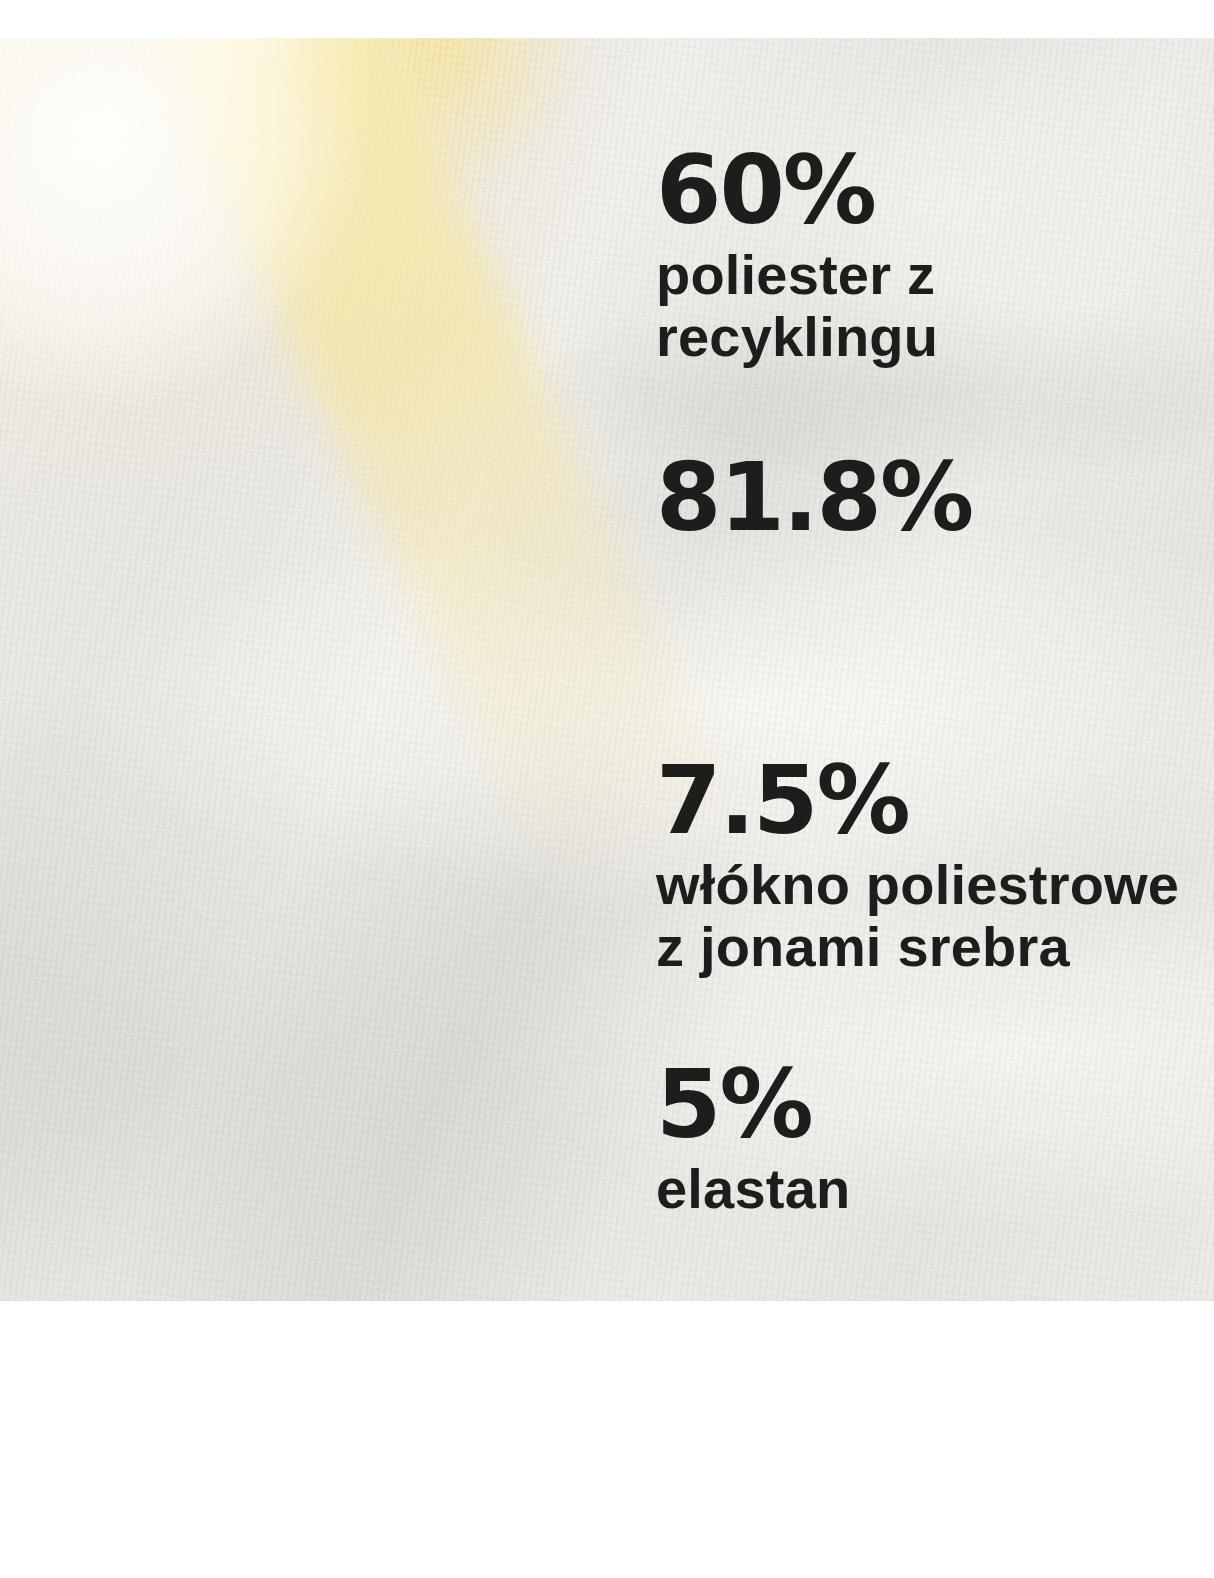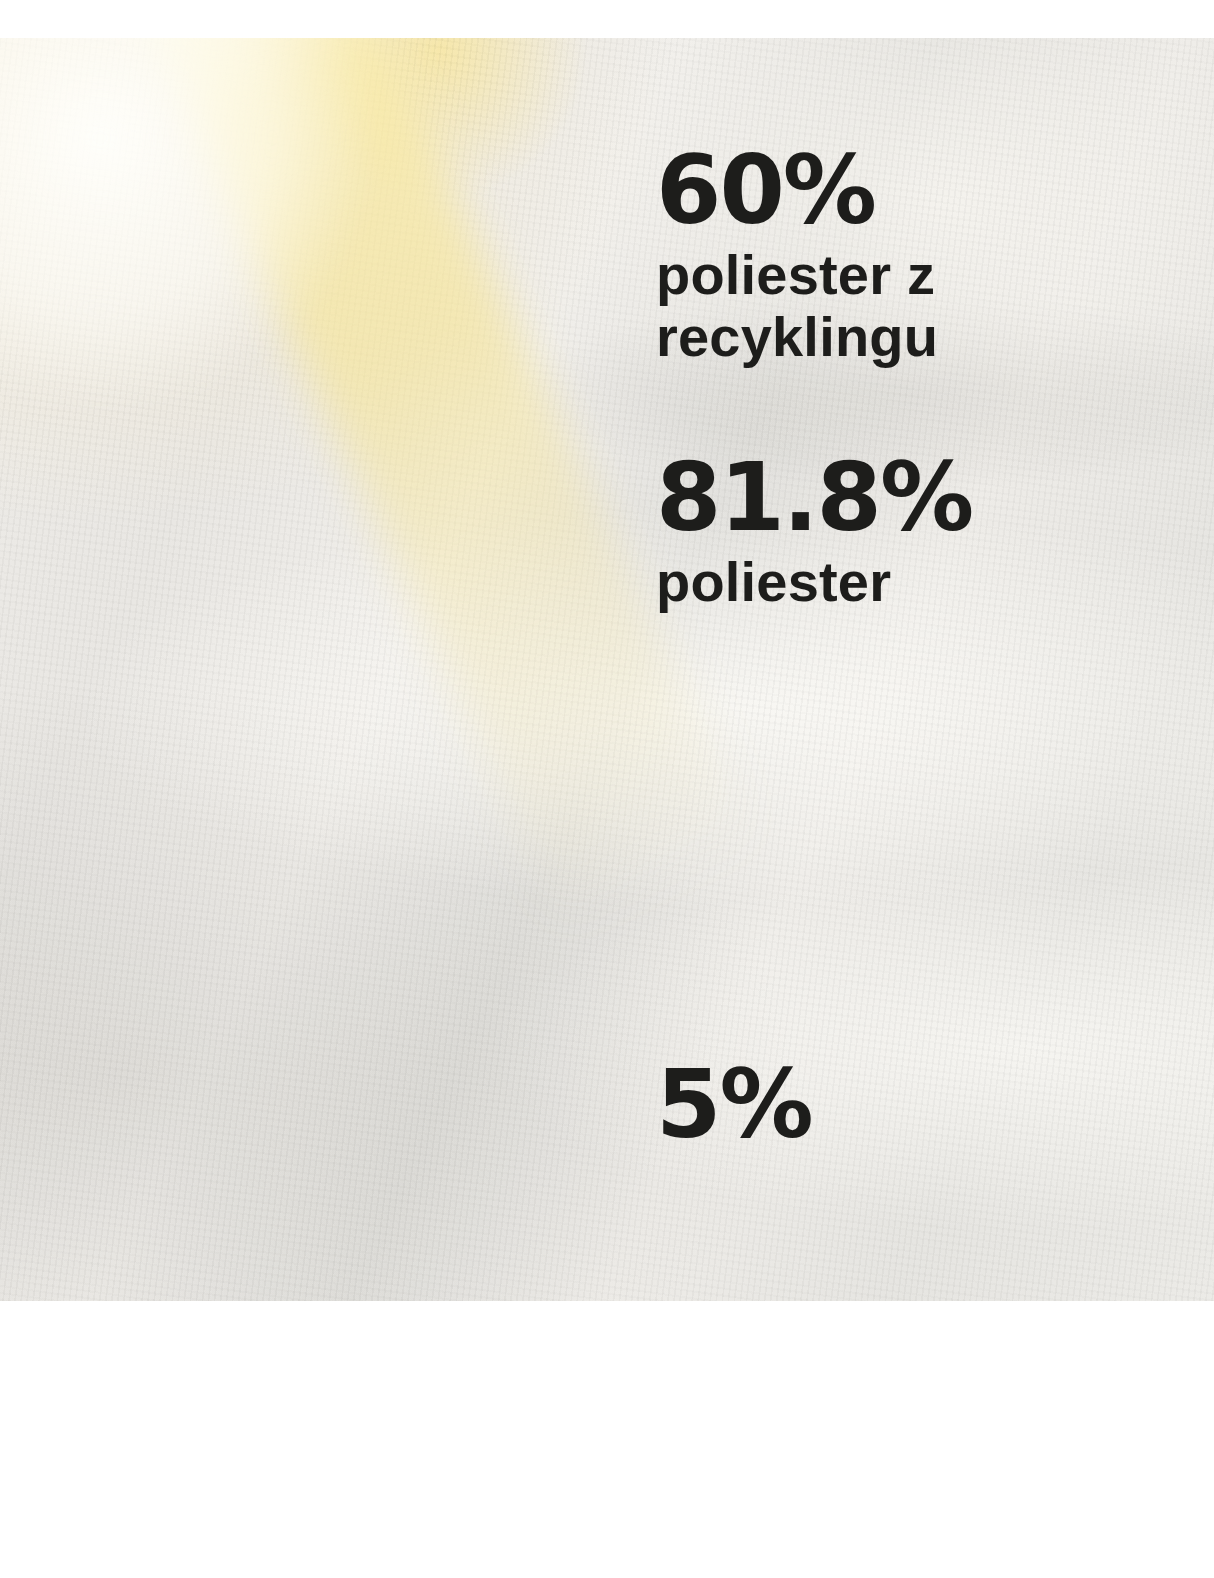--- a/index.html
+++ b/index.html
@@ -65,28 +65,31 @@
     <div class="corner-glow"></div>
   </div>
 
   <section class="comp s1">
     <div class="comp-value">60%</div>
     <div class="comp-label">poliester z recyklingu</div>
   </section>
 
   <section class="comp s2">
     <div class="comp-value">81.8%</div>
-    <div class="comp-label">poliester</div>
   </section>
 
   <section class="comp s3">
+    <div class="comp-value">7.5%</div>
+    <div class="comp-label">włókno poliestrowe
+z jonami srebra</div>
   </section>
 
   <section class="comp s4">
     <div class="comp-value">5%</div>
+    <div class="comp-label">elastan</div>
   </section>
 
   <footer class="features">
 
     
     
 
     
     
 

